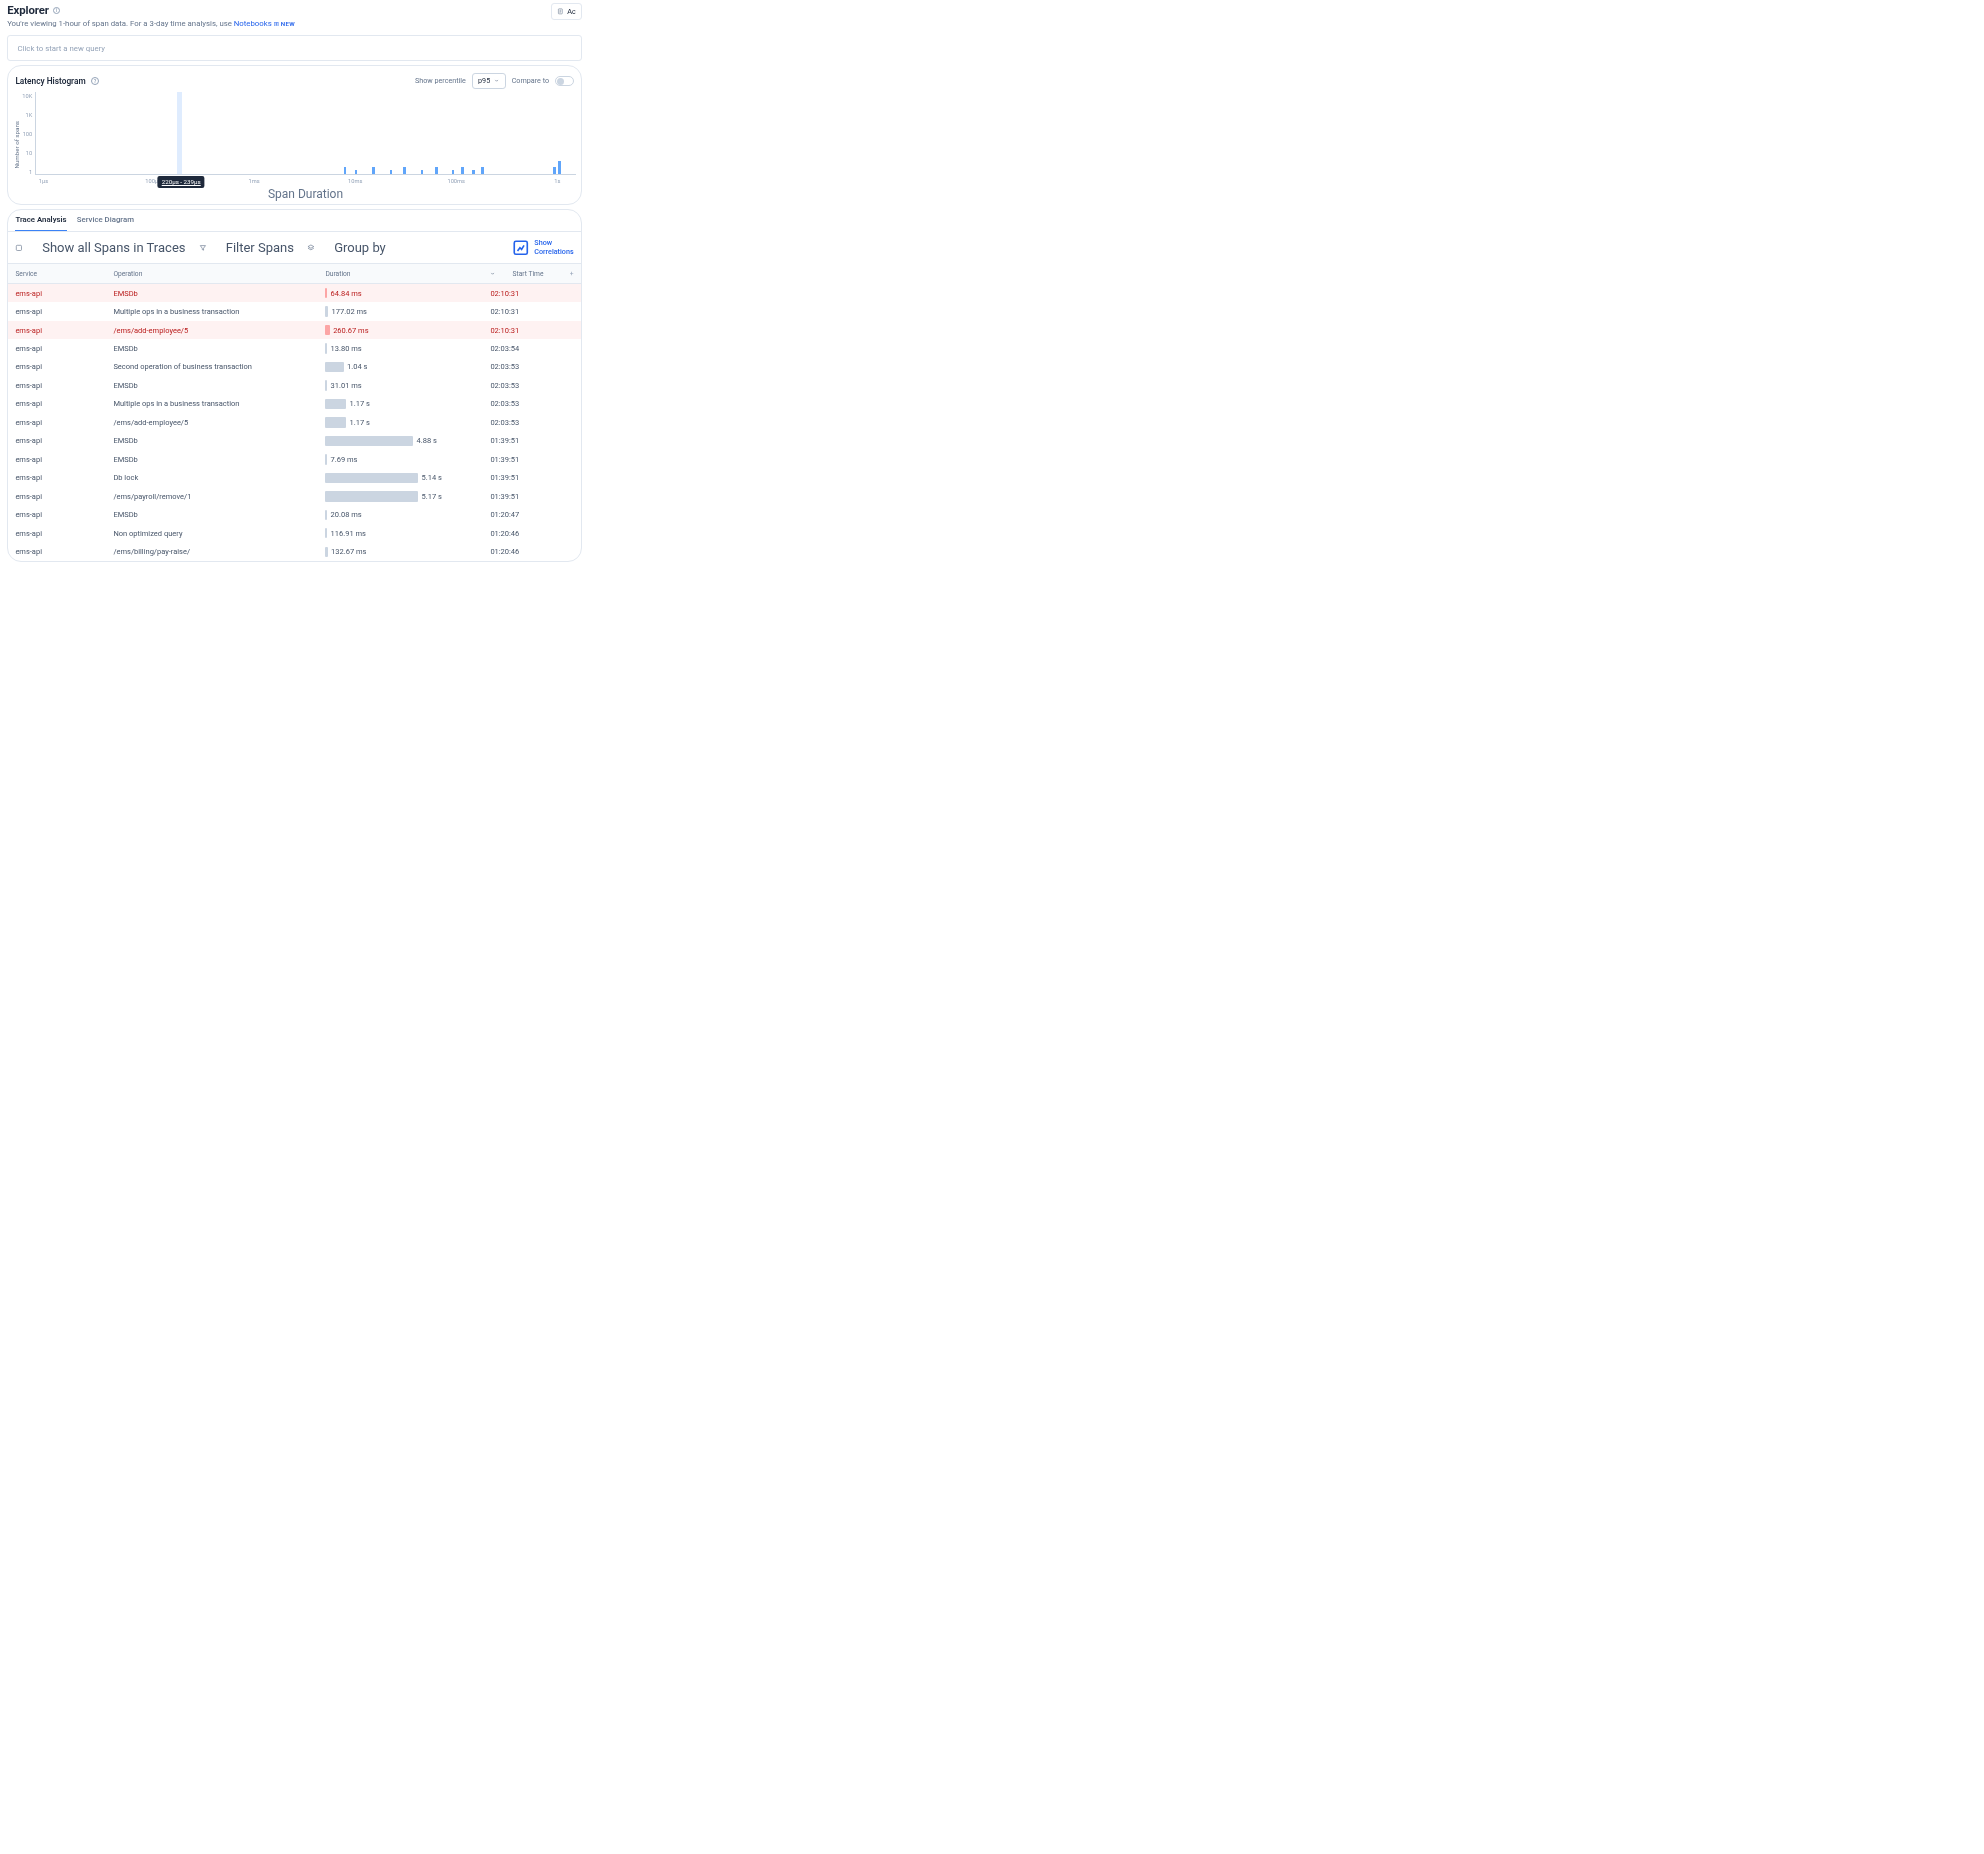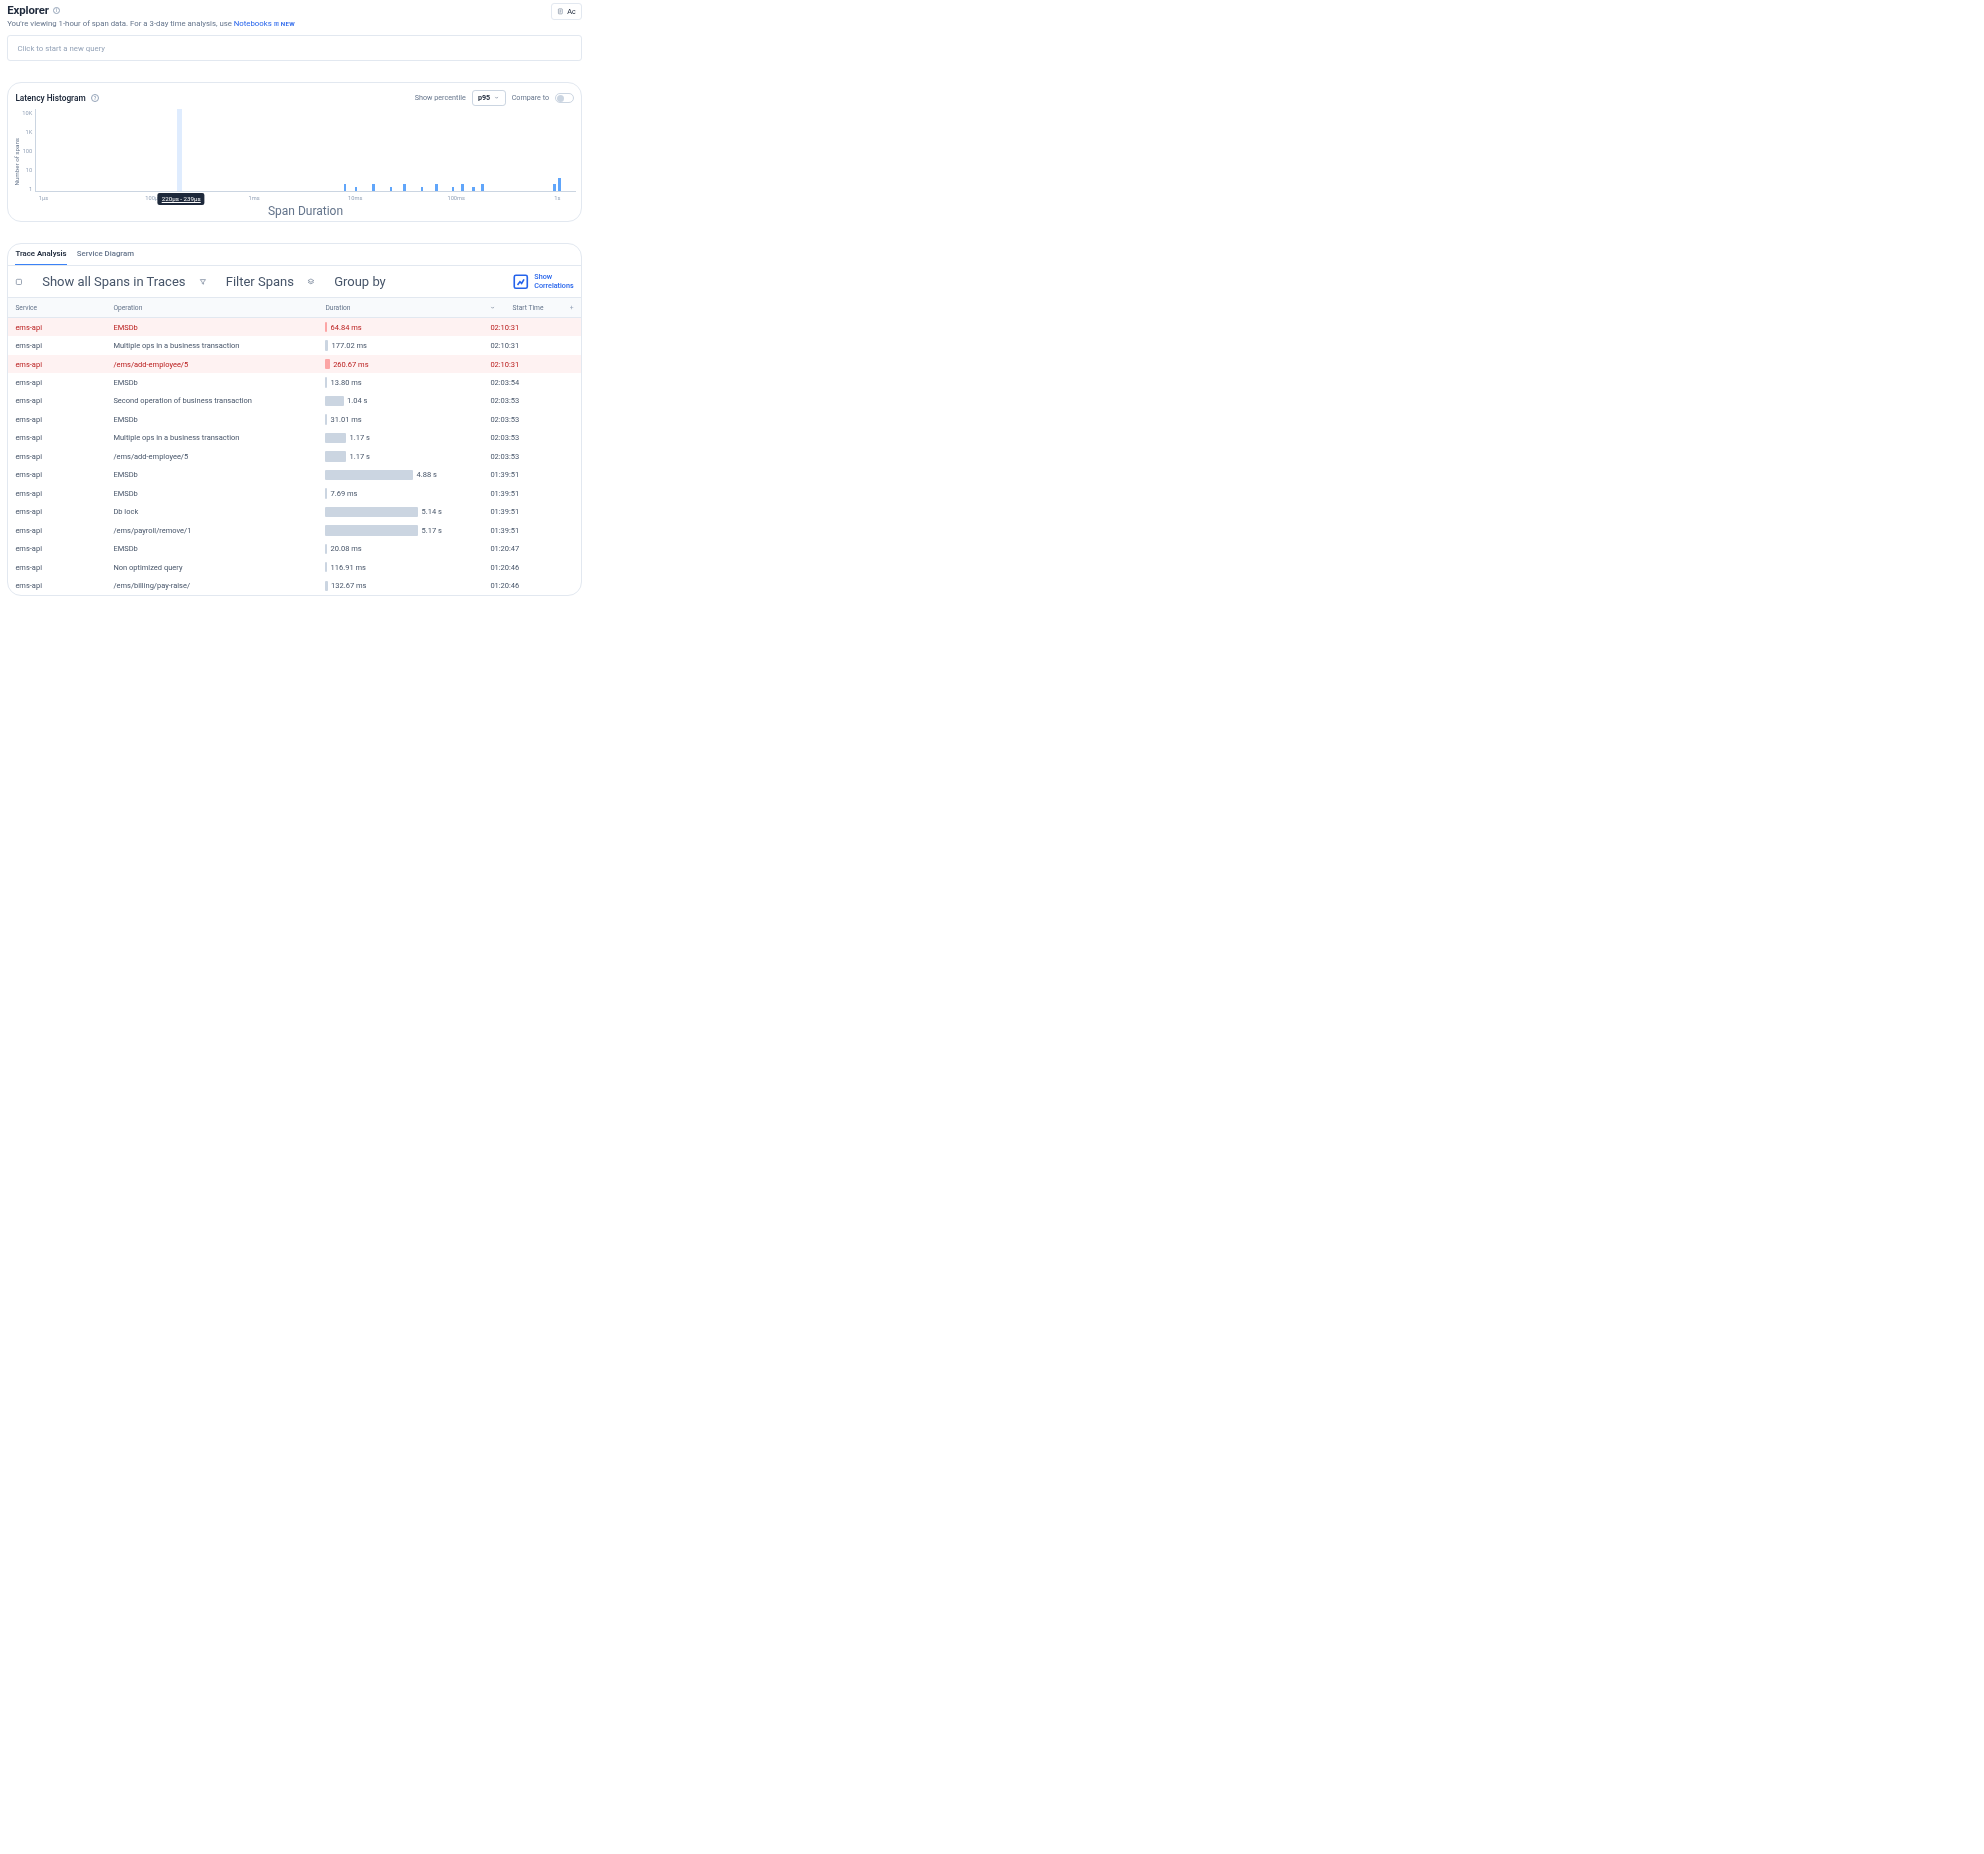--- a/index.html
+++ b/index.html
@@ -31,26 +31,26 @@
 .info-ico{width:7.2px;height:7.2px;border:0.8px solid #94a3b8;border-radius:50%;display:inline-flex;align-items:center;justify-content:center;font-size:4.7px;color:#94a3b8;font-weight:600;}
 .sub{margin:1.6px 0 0;color:var(--text2);font-size:7.8px;}
 .sub a{color:var(--blue);text-decoration:none;}
 .sub .gift{color:var(--blue);font-size:6.2px;}
 .sub .new{color:var(--blue);font-weight:600;font-size:6.2px;letter-spacing:0.3px;}
 .top-btn{border:0.5px solid var(--border);border-radius:3.1px;padding:3.1px 5.2px;display:flex;gap:3.1px;align-items:center;color:var(--text);background:#fff;font-size:7.2px;}
 .top-btn svg{width:6.7px;height:6.7px;stroke:#64748b;}
 
 .query-bar{border:0.5px solid var(--border);border-radius:3.1px;margin-top:7.2px;padding:7.8px 9.3px;color:var(--text-light);font-size:7.8px;}
 
-.panel{border:0.5px solid var(--border);border-radius:14px;margin-top:21px;}
+.panel{border:0.5px solid var(--border);border-radius:14px;margin-top:4px;}
 .hist-head{display:flex;align-items:center;justify-content:space-between;padding:6.2px 7.2px 1px;}
 .hist-head .left{display:flex;gap:5.2px;align-items:center;font-weight:600;font-size:8.3px;}
 .hist-head .help{width:8.3px;height:8.3px;border:0.8px solid #94a3b8;border-radius:50%;display:flex;align-items:center;justify-content:center;font-size:5.2px;color:#94a3b8;}
 .hist-head .right{display:flex;gap:6px;align-items:center;font-size:7.2px;color:var(--text2);}
-.select-like{border:0.5px solid #cbd5e1;border-radius:3.1px;padding:2.6px 5.2px;display:flex;gap:4.1px;align-items:center;color:var(--text);font-weight:700;}
+.select-like{border:0.5px solid #cbd5e1;border-radius:3.1px;padding:2.6px 5.2px;display:flex;gap:4.1px;align-items:center;color:var(--text);font-weight:400;}
 .select-like .chev{width:5.2px;height:5.2px;}
 .toggle{width:18.6px;height:10.3px;border:0.5px solid #cbd5e1;border-radius:6.2px;position:relative;background:#fff;}
 .toggle::after{content:"";position:absolute;left:1px;top:1px;width:7.2px;height:7.2px;border-radius:50%;background:#cbd5e1;}
 
 .chart-wrap{display:flex;padding:2.1px 5.2px 7.2px 4.1px;}
 .ylabel{writing-mode:vertical-rl;transform:rotate(180deg);font-size:6.2px;color:var(--text2);align-self:center;padding:0 1px;}
 .yaxis{display:flex;flex-direction:column;justify-content:space-between;height:83px;font-size:5.7px;color:#94a3b8;text-align:right;padding:1px 3.1px 0 0;}
 .plot{flex:1;}
 .plot-area{position:relative;height:83px;border-left:0.5px solid #cbd5e1;border-bottom:0.5px solid #cbd5e1;}
 .hl-band{position:absolute;top:0;bottom:0;width:5.2px;background:#dbeafe;opacity:0.9;}

